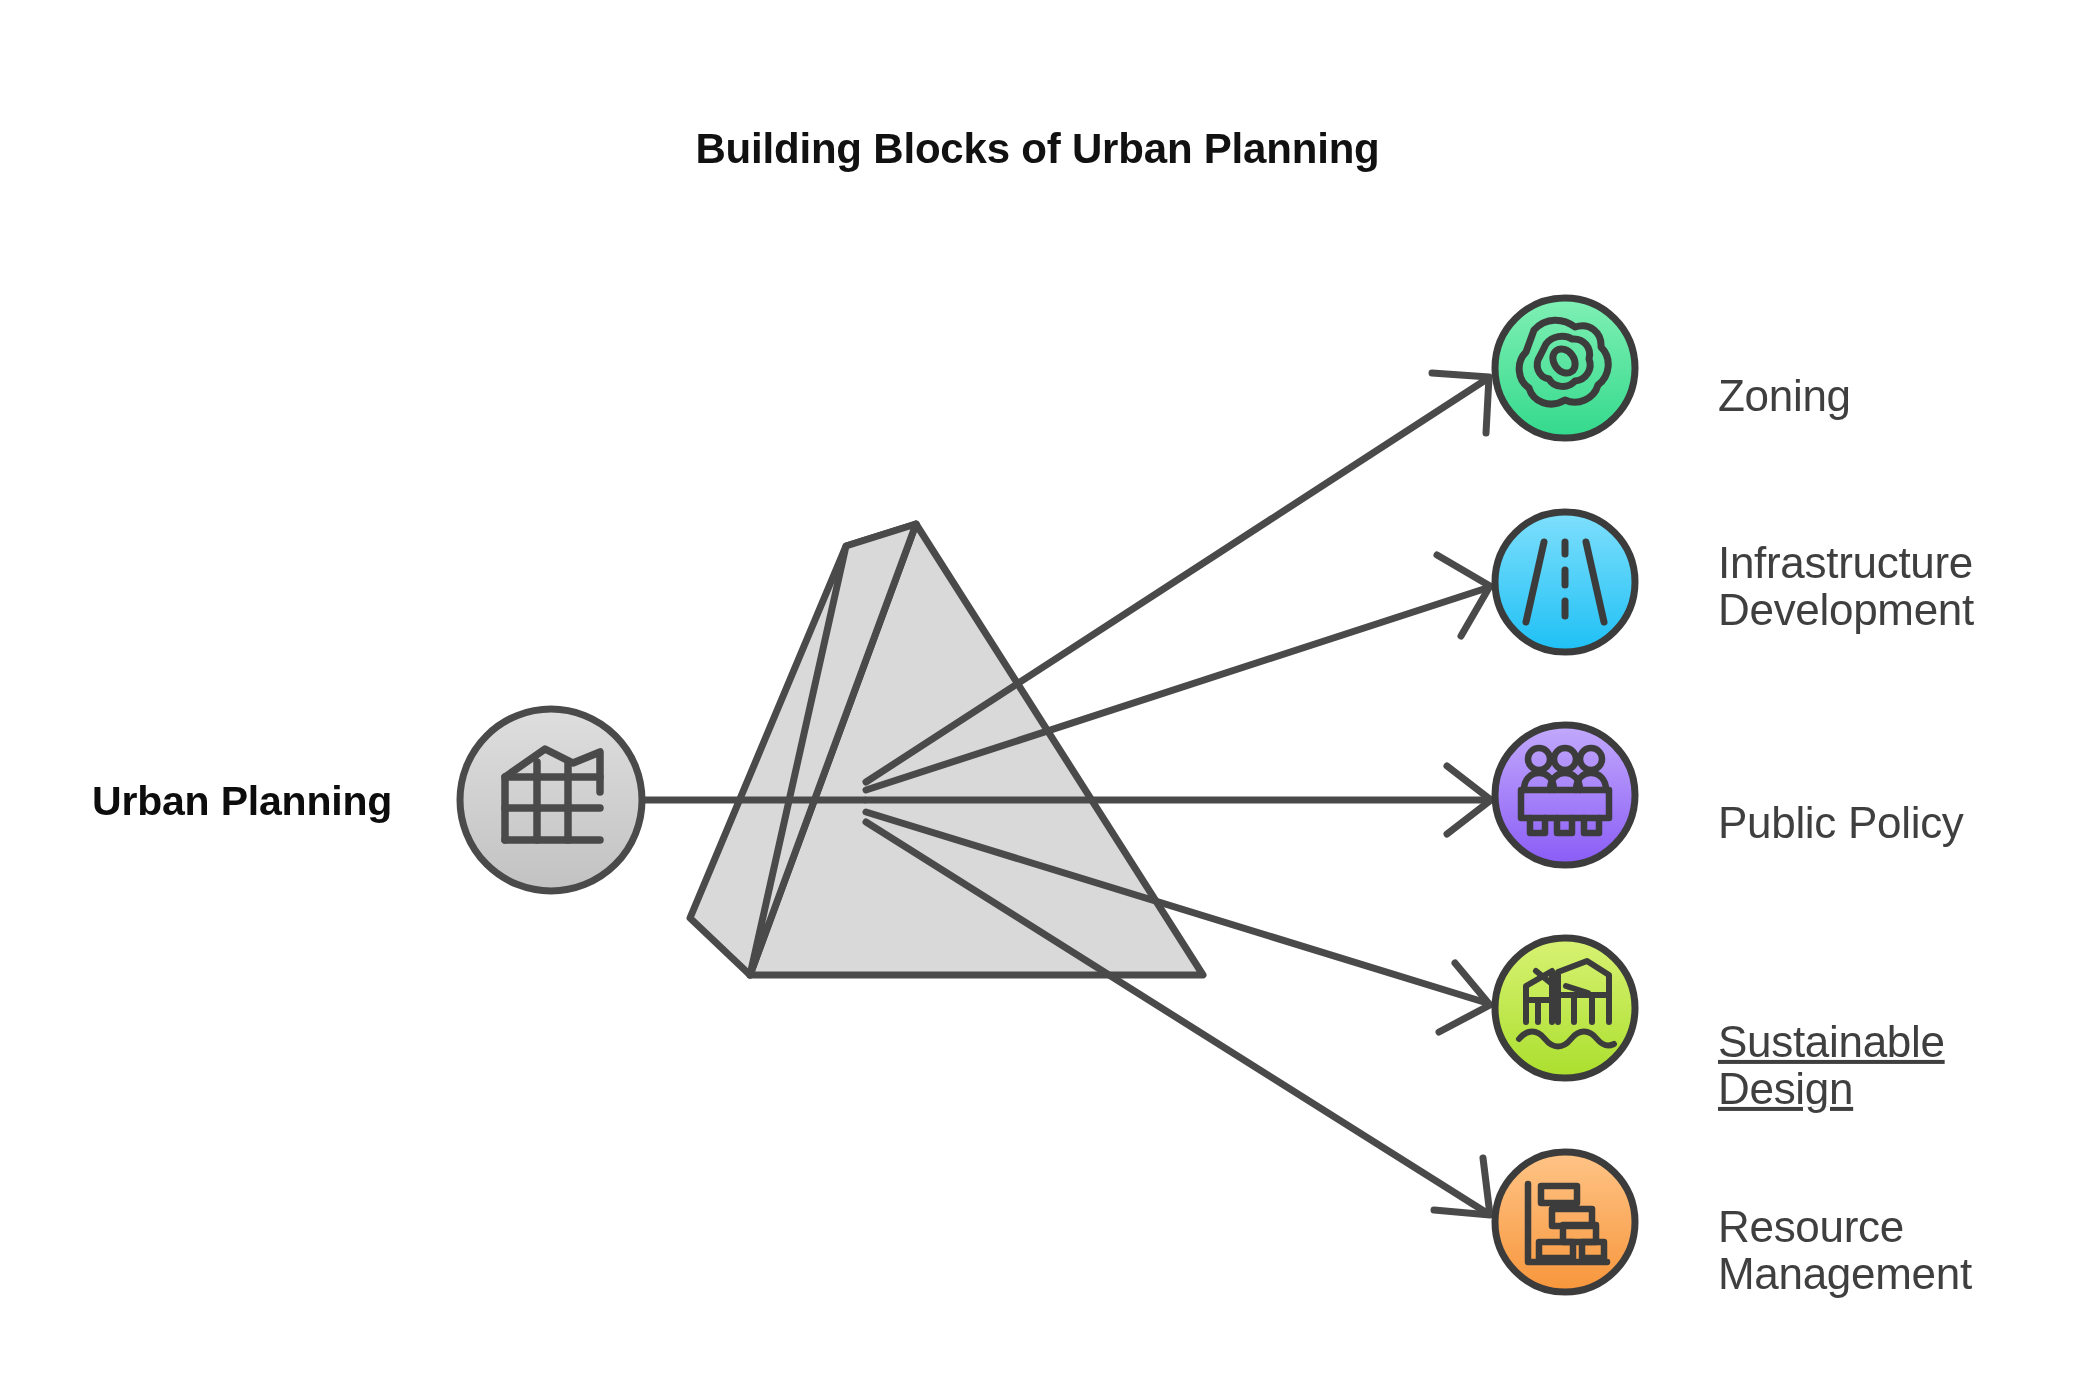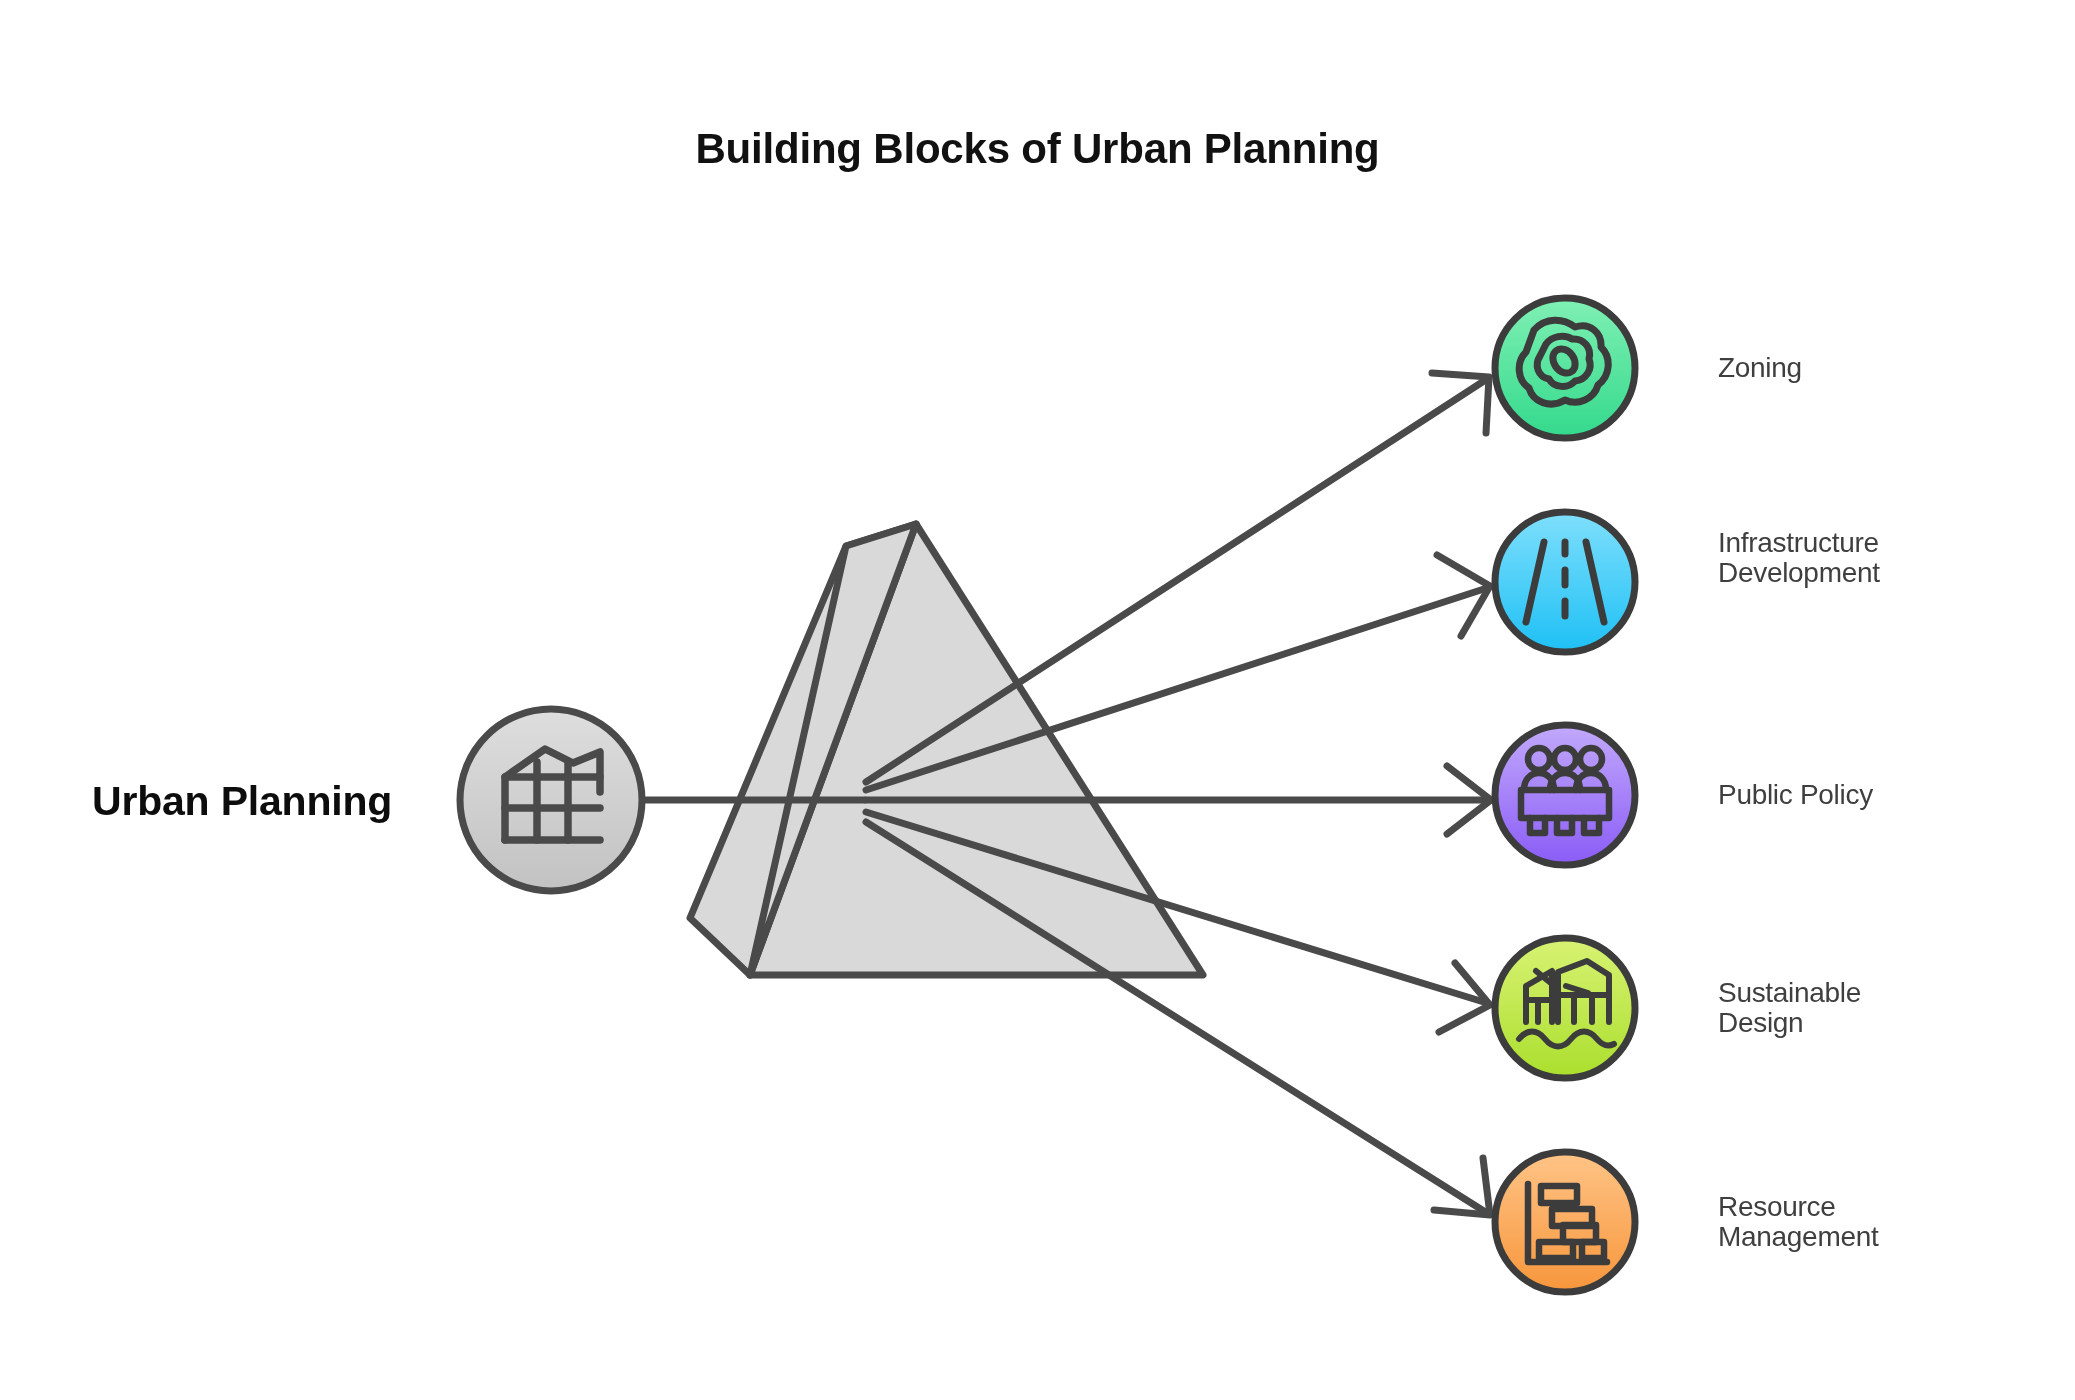--- a/index.html
+++ b/index.html
@@ -46,27 +46,28 @@
     font-family: "Liberation Sans", sans-serif;
     font-size: 41px;
     font-weight: bold;
     color: #0d0d0d;
     white-space: nowrap;
     letter-spacing: -0.2px;
   }
   .branch-label {
     position: absolute;
     font-family: "Liberation Sans", sans-serif;
-    font-size: 28px;
+    font-size: 44px;
     font-weight: 400;
     color: #3f3f3f;
     line-height: 1.07;
     letter-spacing: -0.3px;
     white-space: pre-line;
     transform: translateY(-50%);
+    margin-top: 28px;
   }
 </style>
 </head>
 <body>
 
 <div id="canvas">
 
   <div class="chart-title">Building Blocks of Urban Planning</div>
 
   <svg id="diagram-svg" viewBox="0 0 2075 1400">
@@ -228,19 +229,19 @@
 
   <div class="source-label" style="left:92px; top:778px;">Urban Planning</div>
 
   <div class="branch-label" style="left:1718px; top:368px;">Zoning</div>
 
   <div class="branch-label" style="left:1718px; top:558px;">Infrastructure
 Development</div>
 
   <div class="branch-label" style="left:1718px; top:795px;text-align:center;">Public Policy</div>
 
-  <div class="branch-label" style="left:1718px; top:1008px;">Sustainable
+  <div class="branch-label" style="left:1718px; top:1037px;text-decoration:underline;">Sustainable
 Design</div>
 
   <div class="branch-label" style="left:1718px; top:1222px;">Resource
 Management</div>
 
 </div>
 
 </body></html>

